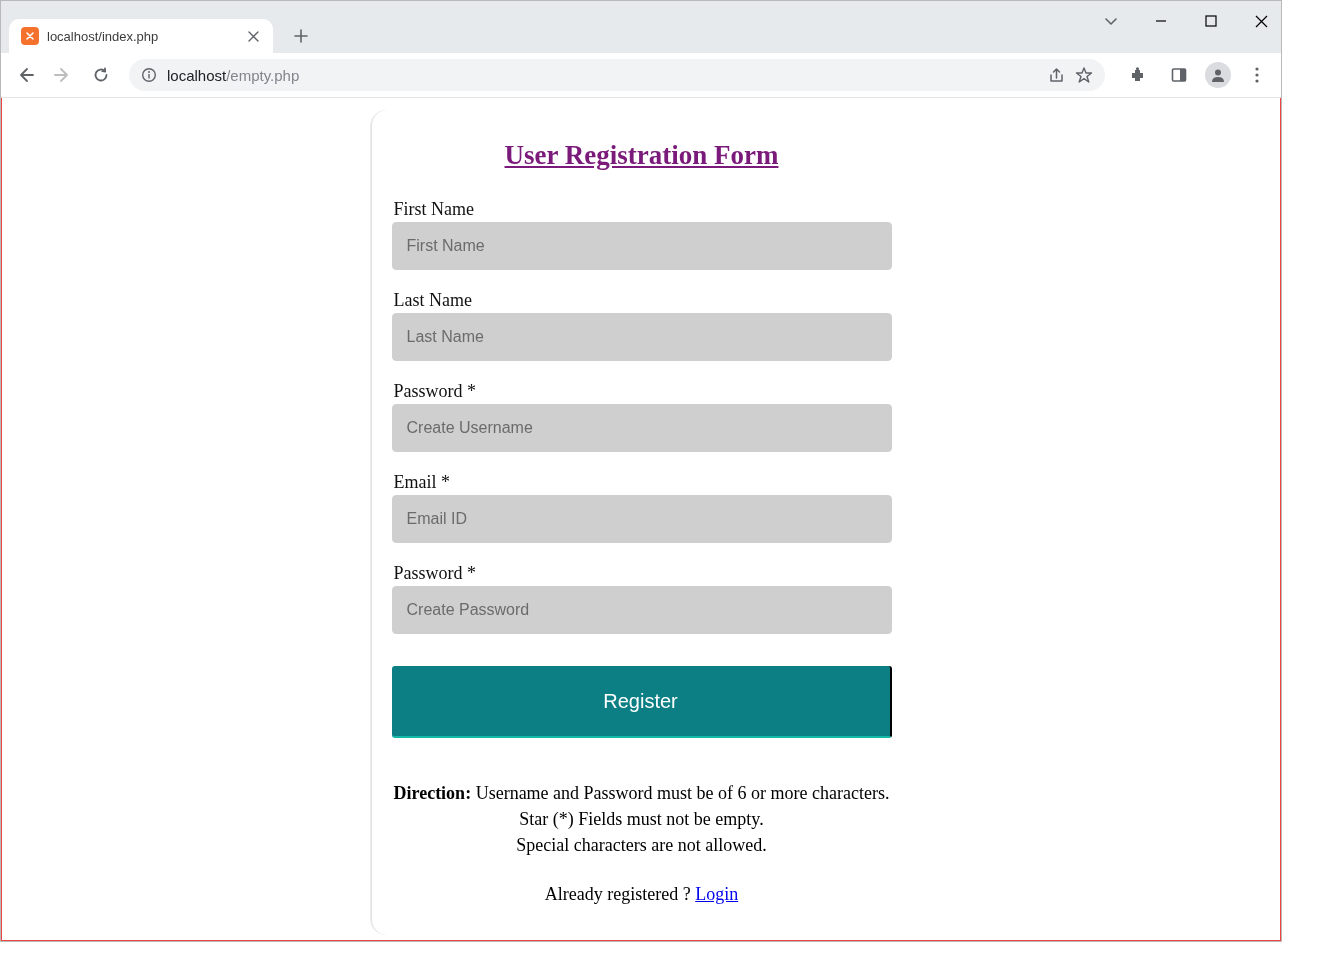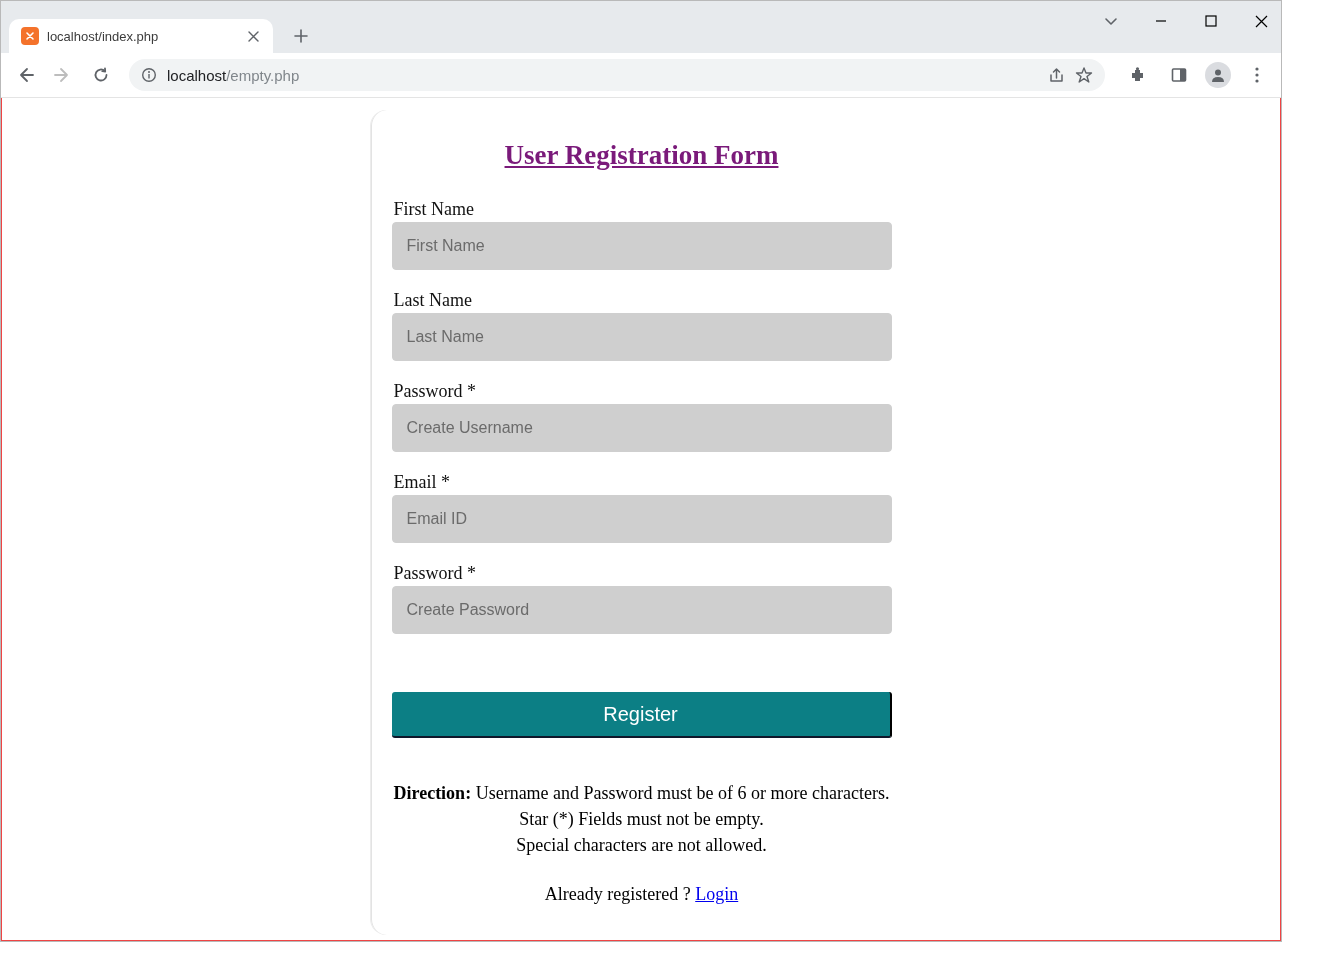--- a/index.html
+++ b/index.html
@@ -28,21 +28,21 @@
   .right-icons{display:flex;align-items:center;gap:10px;margin-left:4px;}
   .avatar{width:26px;height:26px;border-radius:50%;background:#dadce0;display:flex;align-items:center;justify-content:center;}
   
   .viewport{position:absolute;left:1px;right:1px;top:97px;bottom:1px;overflow:auto;background:#fff;}
   .form-card{width:520px;margin:12px auto 30px;padding:22px 10px 30px;border-left:1px solid #e3e3e3;border-radius:16px 0 0 16px;box-shadow:-1px 0 0 #ececec;}
   .form-inner{padding:0 10px;}
   .form-title{text-align:center;font-family:Georgia,'Times New Roman',serif;font-weight:bold;font-size:27px;color:#7a1a7a;margin:8px 0 28px;text-decoration:underline;}
   .field-label{font-family:Georgia,'Times New Roman',serif;font-size:18px;color:#111;margin:0 0 2px 2px;}
   .text-input{width:100%;box-sizing:border-box;height:48px;border:1px solid #cfcfcf;background:#cfcfcf;border-radius:4px;padding:0 14px;font-size:16px;color:#333;margin-bottom:20px;}
   .text-input::placeholder{color:#6b6b6b;}
-  .register-btn{width:100%;height:46px;background:#0c7f85;color:#fff;font-size:20px;border:none;border-right:2px solid #000;border-bottom:2px solid #0f172a;border-radius:3px;margin-top:38px;cursor:pointer;}
+  .register-btn{width:100%;height:72px;background:#0c7f85;color:#fff;font-size:20px;border:none;border-right:2px solid #000;border-bottom:2px solid #14b8a6;border-radius:3px;margin-top:12px;cursor:pointer;}
   .directions{font-family:Georgia,'Times New Roman',serif;font-size:18px;text-align:center;margin-top:42px;line-height:1.45;}
   .directions b{font-weight:bold;text-align:center;}
   .login-line{font-family:Georgia,'Times New Roman',serif;font-size:18px;text-align:center;margin-top:26px;}
   .login-line a{color:#0000ee;text-decoration:underline;}
   svg{display:block;}
 </style>
 </head>
 <body>
 
 <div class="window">

